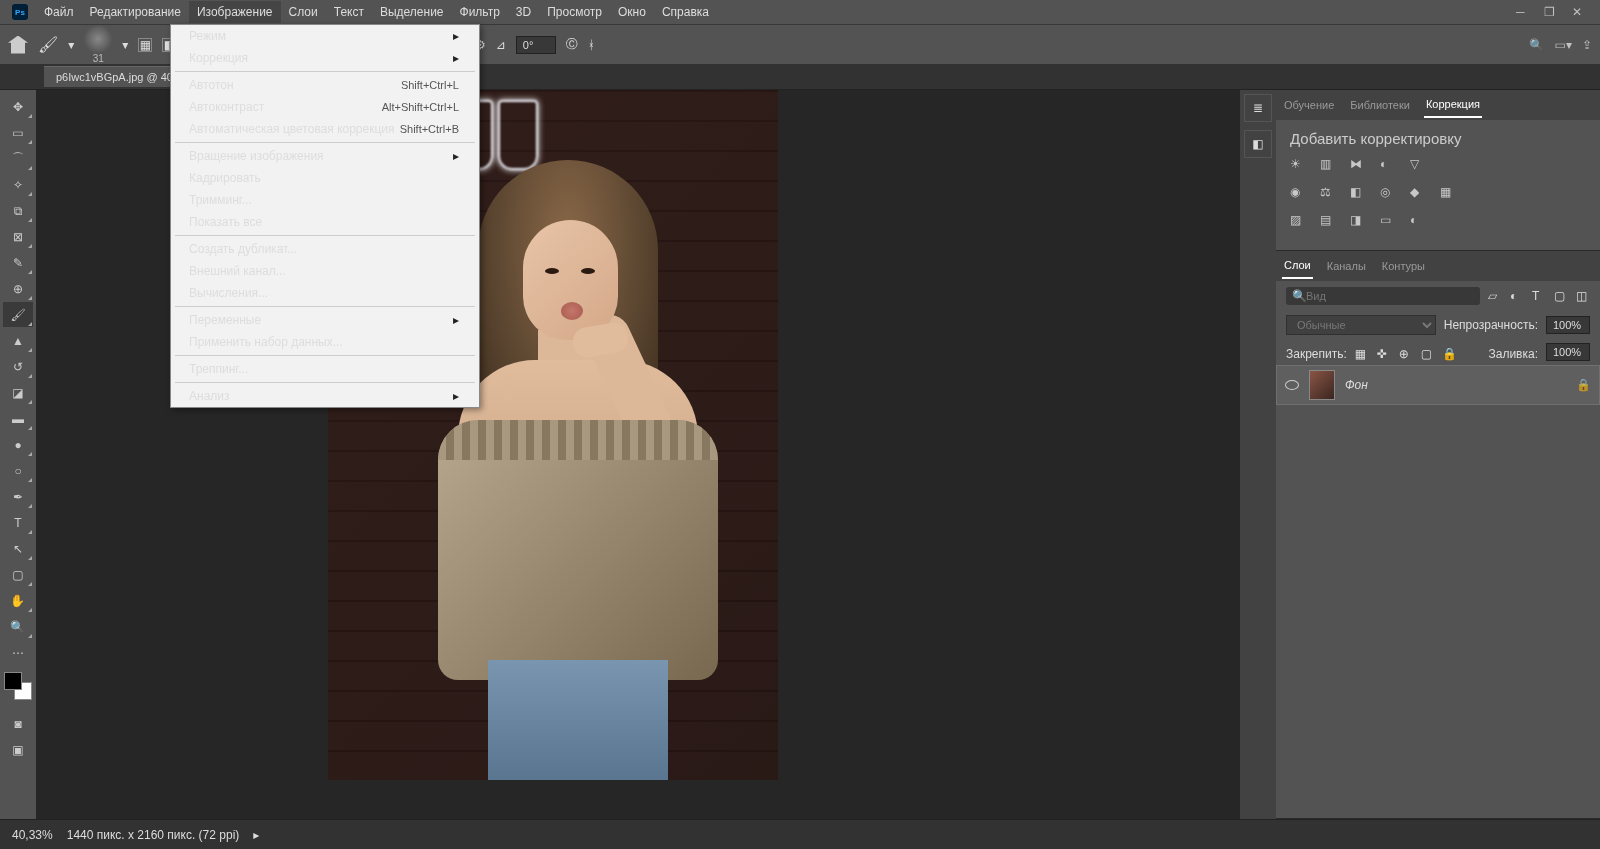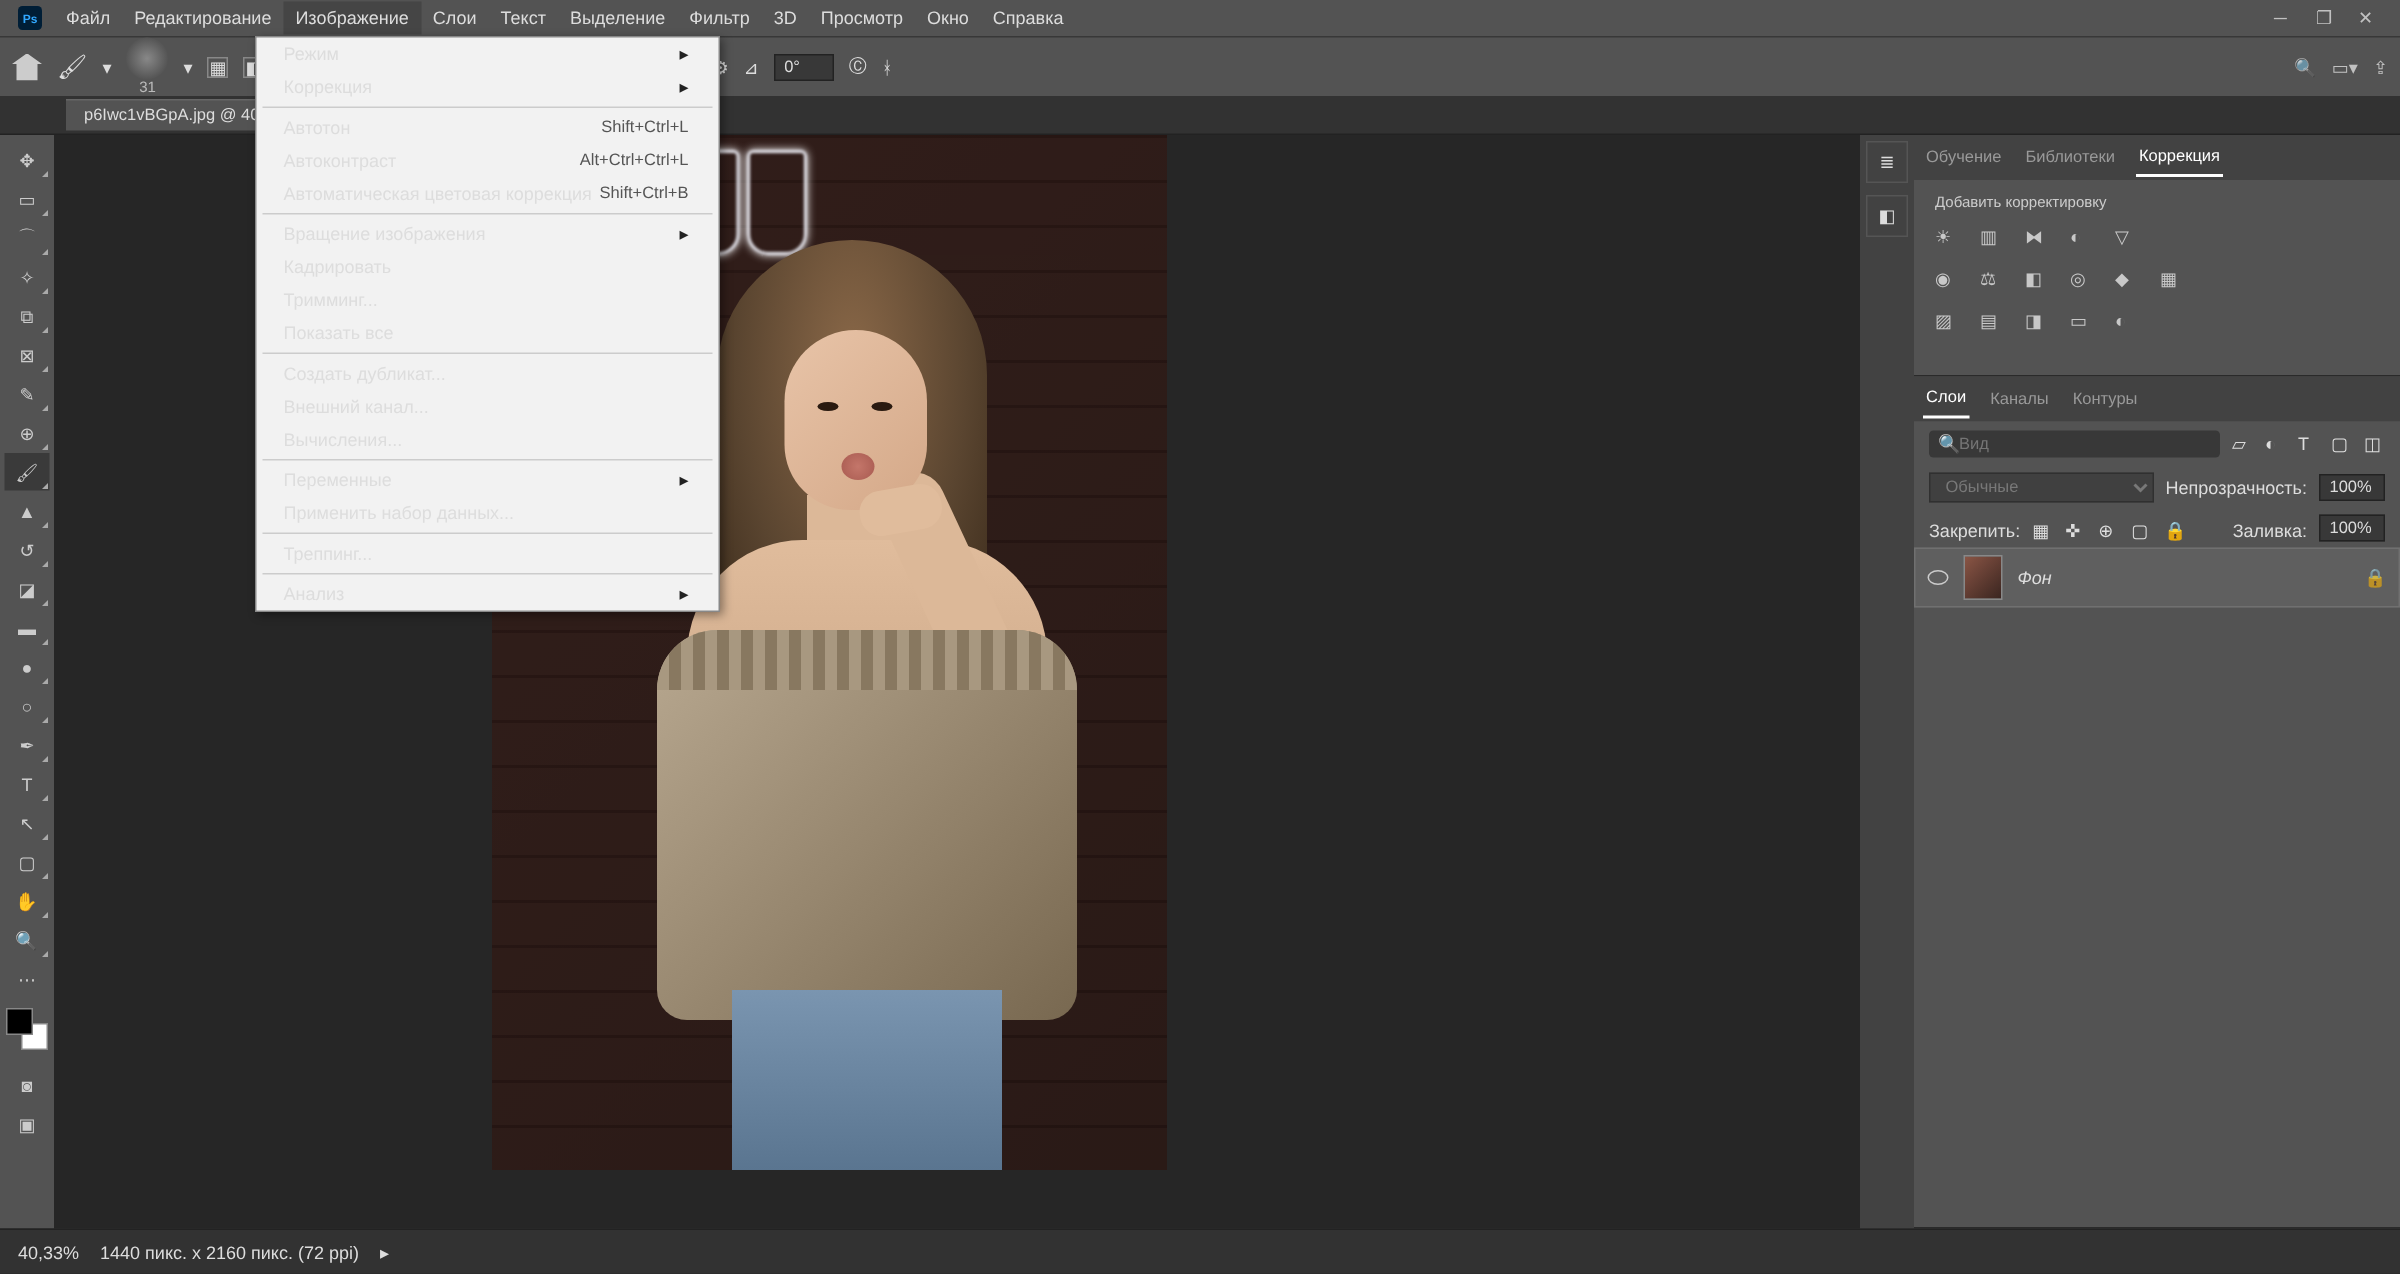--- a/index.html
+++ b/index.html
@@ -63,21 +63,21 @@
 .ptab{color:#999;font-size:11px;cursor:pointer;padding:6px 2px}
 .ptab.active{color:#fff;border-bottom:2px solid #fff}
 .color-body{height:190px;display:flex;gap:6px;padding:8px;background:#535353}
 .color-swatch-sm{width:26px;height:26px;position:relative}
 .csw-b{position:absolute;right:0;bottom:0;width:18px;height:18px;background:#fff;border:1px solid #222}
 .csw-f{position:absolute;left:0;top:0;width:18px;height:18px;background:#171717;border:1px solid #888}
 .color-field{flex:1;height:176px;background:linear-gradient(to bottom,transparent 0%,#000 100%),linear-gradient(to right,#fff 0%,#ff4020 100%);position:relative}
 .color-cursor{position:absolute;left:42px;top:73px;width:10px;height:10px;border:1px solid #fff;border-radius:50%}
 .hue-strip{width:16px;height:176px;background:linear-gradient(to bottom,#f0f 0%,#00f 17%,#0ff 33%,#0f0 50%,#ff0 67%,#f80 80%,#f00 100%)}
 .adj-body{padding:10px 14px;background:#535353;height:130px}
-.adj-label{color:#ccc;font-size:10px;margin-bottom:10px}
+.adj-label{color:#ccc;font-size:15px;margin-bottom:10px}
 .adj-row{display:flex;gap:12px;margin-bottom:10px}
 .adj-icon{width:18px;height:18px;opacity:.85}
 .layers-body{background:#535353;flex:1;display:flex;flex-direction:column}
 .layers-search{display:flex;align-items:center;padding:6px 10px;gap:8px}
 .lsearch-input{flex:1;background:#383838;border:none;padding:3px 20px;color:#ccc;font-size:11px;border-radius:3px}
 .layers-opts{display:flex;align-items:center;padding:4px 10px;gap:8px;font-size:11px;color:#888}
 .lopt-select{background:#383838;border:1px solid #222;padding:2px 6px;color:#888;flex:1;font-size:11px}
 .layers-lock{display:flex;align-items:flex-end;padding:4px 10px;gap:8px;font-size:11px;color:#888}
 .layer-row{display:flex;align-items:center;padding:4px 8px;background:#5f5f5f;border:1px solid #707070;gap:10px}
 .layer-eye{width:14px;height:10px;border:1px solid #ccc;border-radius:60%}
@@ -300,21 +300,21 @@
       <span>Коррекция</span>
       <span class="dd-sub">▸</span>
     </div>
     <div class="dd-sep"></div>
     <div class="dd-item">
       <span>Автотон</span>
       <span class="dd-shortcut">Shift+Ctrl+L</span>
     </div>
     <div class="dd-item">
       <span>Автоконтраст</span>
-      <span class="dd-shortcut">Alt+Ctrl+Ctrl+L</span>
+      <span class="dd-shortcut">Alt+Shift+Ctrl+L</span>
     </div>
     <div class="dd-item">
       <span>Автоматическая цветовая коррекция</span>
       <span class="dd-shortcut">Shift+Ctrl+B</span>
     </div>
     <div class="dd-sep"></div>
     <div class="dd-item">
       <span>Вращение изображения</span>
       <span class="dd-sub">▸</span>
     </div>

